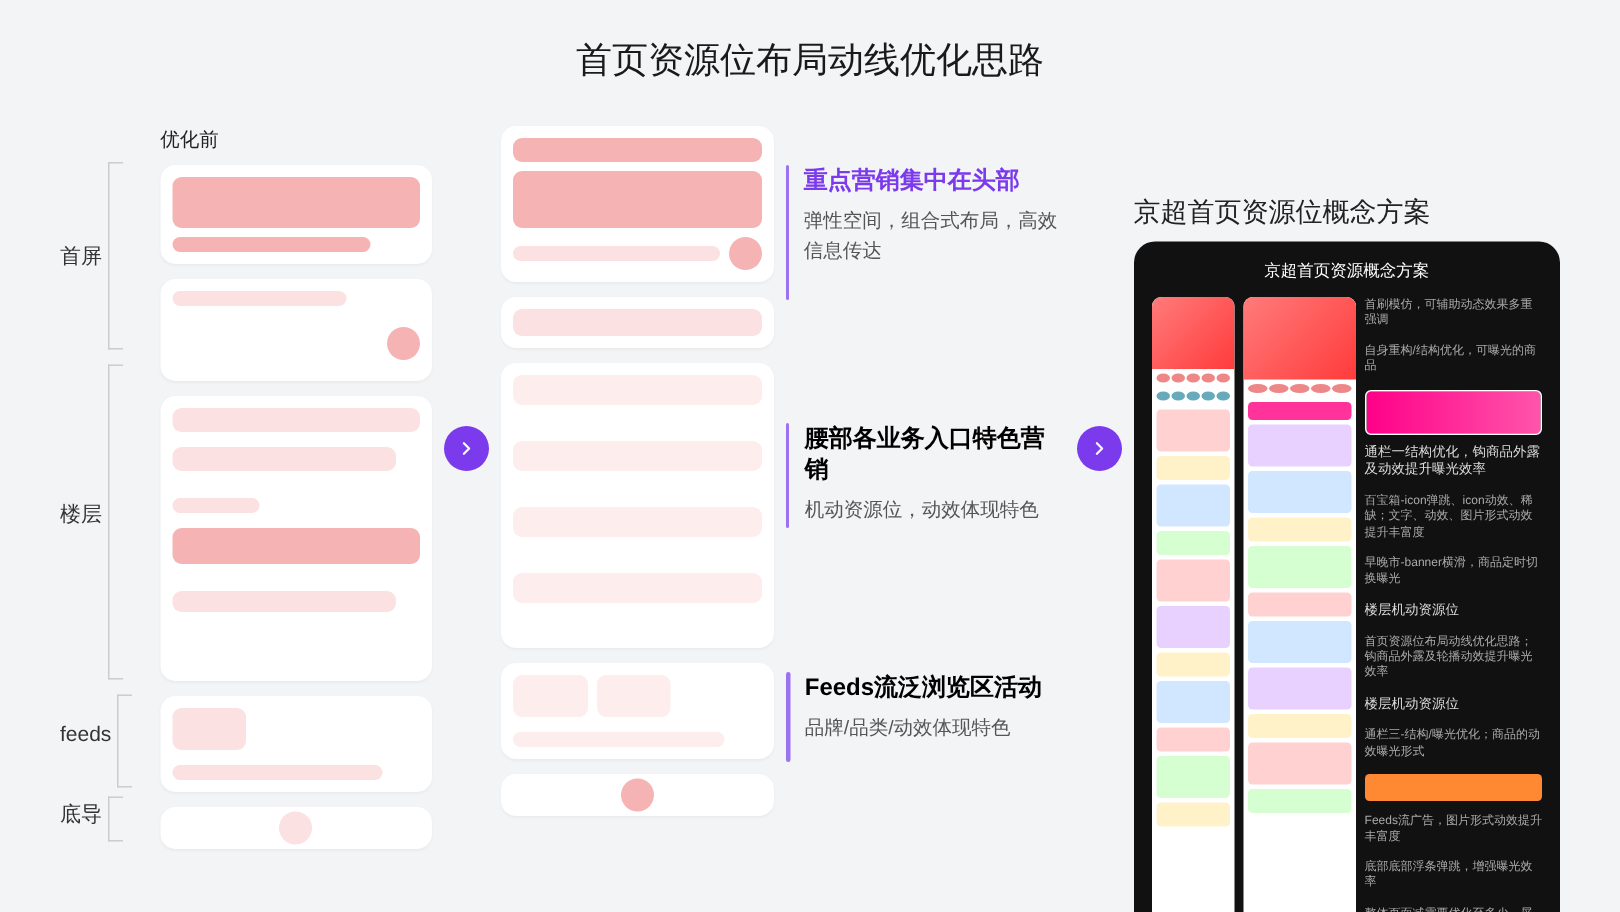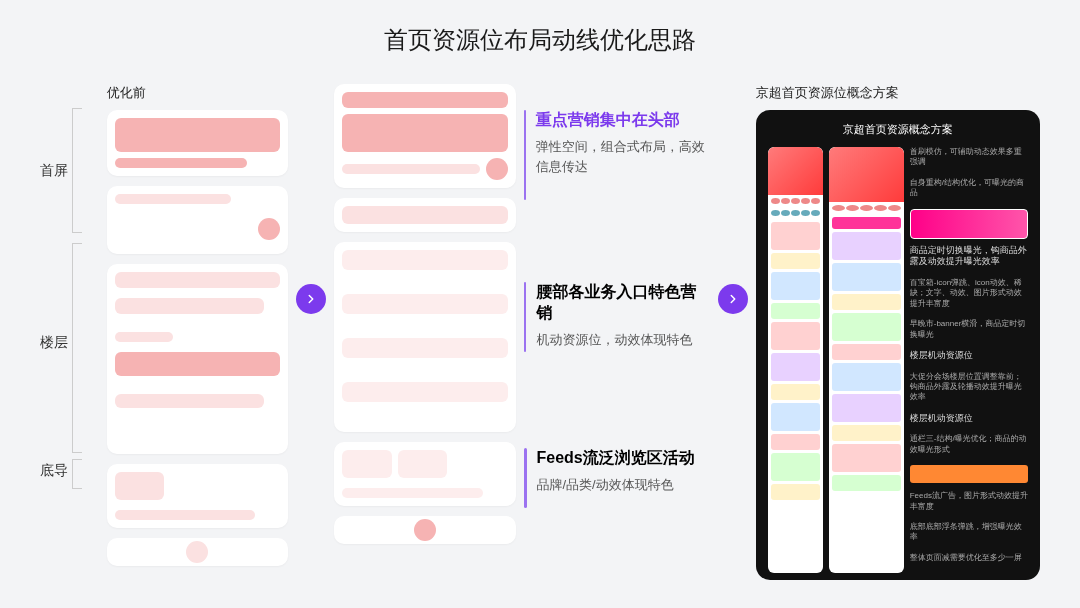--- a/index.html
+++ b/index.html
@@ -72,21 +72,21 @@
     
     .text-col { width: 190px; padding-top: 26px; display: flex; flex-direction: column; gap: 42px; }
     .text-block { display: flex; gap: 10px; }
     .vbar { width: 3px; background: #9b72f0; border-radius: 2px; }
     .tb-title { font-size: 16px; font-weight: 700; margin-bottom: 6px; }
     .tb-title.purple { color: #7c3aed; }
     .tb-desc { font-size: 13px; color: #555; line-height: 1.55; }
 
     
     .mock-outer { width: 290px; }
-    .mock-title { font-size: 13px; color: #222; margin-bottom: 8px; }
+    .mock-title { font-size: 18px; color: #222; margin-bottom: 8px; margin-top: 45px; }
     .mock-panel {
       background: #111;
       border-radius: 14px;
       padding: 12px;
       height: 470px;
       display: flex;
       gap: 8px;
     }
     .mock-panel-title {
       color: #fff;
@@ -148,20 +148,24 @@
 
   <div class="labels-col">
     <div class="label-group lg-1">
       <span class="label-text">首屏</span>
       <span class="bracket"></span>
     </div>
     <div class="label-group lg-2">
       <span class="label-text">楼层</span>
       <span class="bracket"></span>
     </div>
+    <div class="label-group lg-3">
+      <span class="label-text">feeds</span>
+      <span class="bracket"></span>
+    </div>
     <div class="label-group lg-4">
       <span class="label-text">底导</span>
       <span class="bracket"></span>
     </div>
   </div>
 
   <div class="wf-col">
     <div class="col-head">优化前</div>
 
     <div class="wf-card">
@@ -326,25 +330,25 @@
             <div class="mini s5 h30"></div>
             <div class="mini s4"></div>
             <div class="mini s1 h30"></div>
             <div class="mini s3"></div>
           </div>
 
           <div class="notes-col">
             <div class="note-line">首刷模仿，可辅助动态效果多重强调</div>
             <div class="note-line">自身重构/结构优化，可曝光的商品</div>
             <div class="pink-strip"></div>
-            <div class="note-line h">商品定时切换曝光，钩商品外露及动效提升曝光效率</div>
+            <div class="note-line h">通栏一结构优化，钩商品外露及动效提升曝光效率</div>
             <div class="note-line">百宝箱-icon弹跳、icon动效、稀缺；文字、动效、图片形式动效提升丰富度</div>
             <div class="note-line">早晚市-banner横滑，商品定时切换曝光</div>
             <div class="note-line h">楼层机动资源位</div>
-            <div class="note-line">大促分会场楼层位置调整靠前；钩商品外露及轮播动效提升曝光效率</div>
+            <div class="note-line">首页资源位布局动线优化思路；钩商品外露及轮播动效提升曝光效率</div>
             <div class="note-line h">楼层机动资源位</div>
             <div class="note-line">通栏三-结构/曝光优化；商品的动效曝光形式</div>
             <div class="orange-strip"></div>
             <div class="note-line">Feeds流广告，图片形式动效提升丰富度</div>
             <div class="note-line">底部底部浮条弹跳，增强曝光效率</div>
             <div class="note-line">整体页面减需要优化至多少一屏</div>
           </div>
         </div>
       </div>
     </div>

